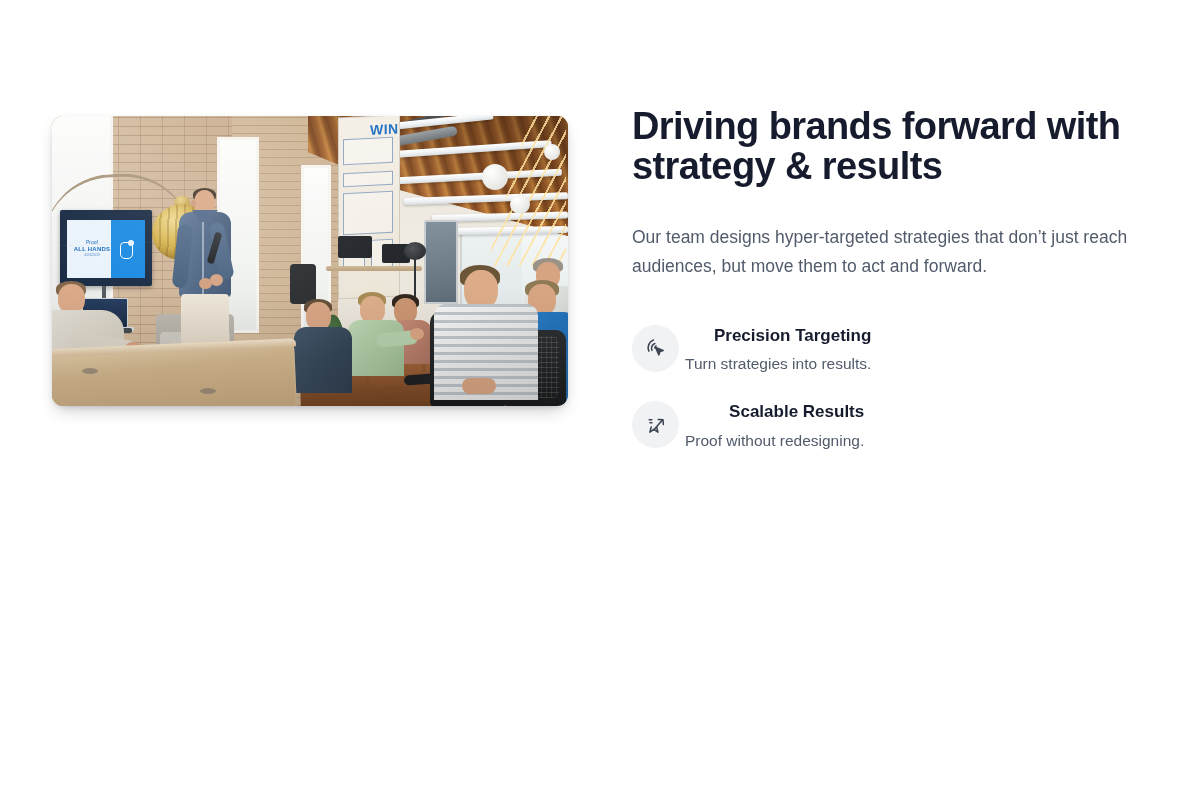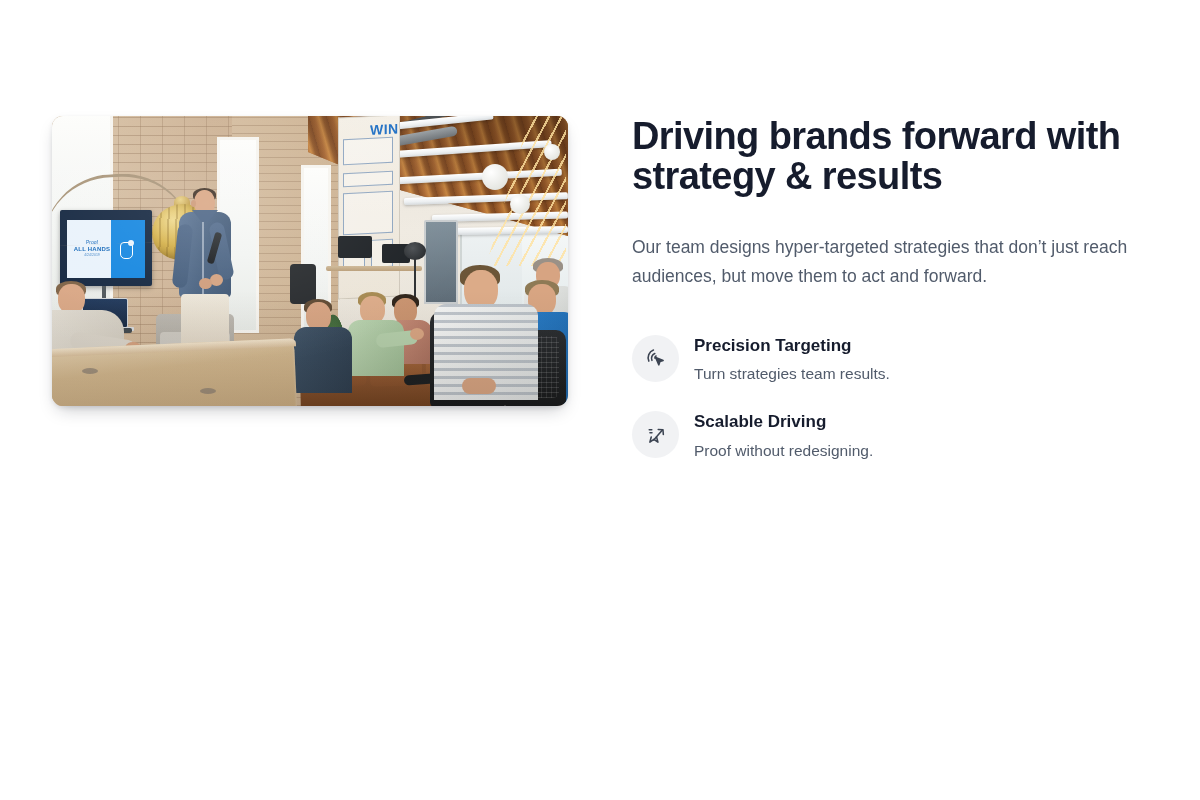--- a/index.html
+++ b/index.html
@@ -594,43 +594,44 @@
     background:
       radial-gradient(ellipse at 30% 30%, rgba(255,255,255,.14), rgba(0,0,0,0) 58%),
       linear-gradient(180deg, rgba(0,0,0,0) 60%, rgba(25,18,10,.12) 100%);
     pointer-events: none;
   }
 
   
   .content {
     position: absolute;
     left: 632px;
-    top: 116px;
+    top: 106px;
     width: 520px;
   }
   .headline {
     font-size: 38px;
     font-weight: 700;
     line-height: 1.06;
     letter-spacing: -0.6px;
     color: #161c2d;
   }
   .subcopy {
     margin-top: 36px;
     font-size: 17.5px;
     line-height: 1.66;
     color: #515b6b;
     max-width: 515px;
   }
   .features { margin-top: 44px; }
   .feature {
     display: flex;
     align-items: flex-start;
-    gap: 15px;
+    gap: 6px;
     margin-bottom: 27px;
+    text-align: right;
   }
   .f-icon {
     flex: 0 0 auto;
     width: 47px; height: 47px;
     border-radius: 50%;
     background: #f1f2f4;
     display: flex;
     align-items: center;
     justify-content: center;
   }
@@ -815,35 +816,35 @@
         <div class="f-icon">
           <svg width="22" height="22" viewBox="0 0 24 24" fill="none" stroke="#3c4452" stroke-width="1.7" stroke-linecap="round" stroke-linejoin="round">
             <path d="M4.2 15.4A9 9 0 0 1 9.2 3.3"></path>
             <path d="M7.6 14.6a5.4 5.4 0 0 1 3.1-7.4"></path>
             <path d="M11 12.2a1.8 1.8 0 0 1 1.1-2.4"></path>
             <path d="M11.6 11.4l8.2 3.3-3.5 1.2-1.2 3.6z" fill="#3c4452"></path>
           </svg>
         </div>
         <div class="f-text">
           <div class="f-title">Precision Targeting</div>
-          <div class="f-desc">Turn strategies team results.</div>
+          <div class="f-desc">Turn strategies into results.</div>
         </div>
       </div>
 
       <div class="feature">
         <div class="f-icon">
           <svg width="22" height="22" viewBox="0 0 24 24" fill="none" stroke="#3c4452" stroke-width="1.7" stroke-linecap="round" stroke-linejoin="round">
             <path d="M9.5 17.5L19 6.5"></path>
             <path d="M14.4 5.9l5.2.4.4 5.2"></path>
             <path d="M12.6 14.2l1.5 5.6-4.4-3.1-4.4 3.1 1.5-5.6"></path>
             <path d="M4.6 6.2H7.4"></path>
             <path d="M5.4 9.6h2.2"></path>
           </svg>
         </div>
         <div class="f-text">
-          <div class="f-title">Scalable Driving</div>
+          <div class="f-title">Scalable Results</div>
           <div class="f-desc">Proof without redesigning.</div>
         </div>
       </div>
 
     </div>
   </div>
 </div>
 
 </body></html>

